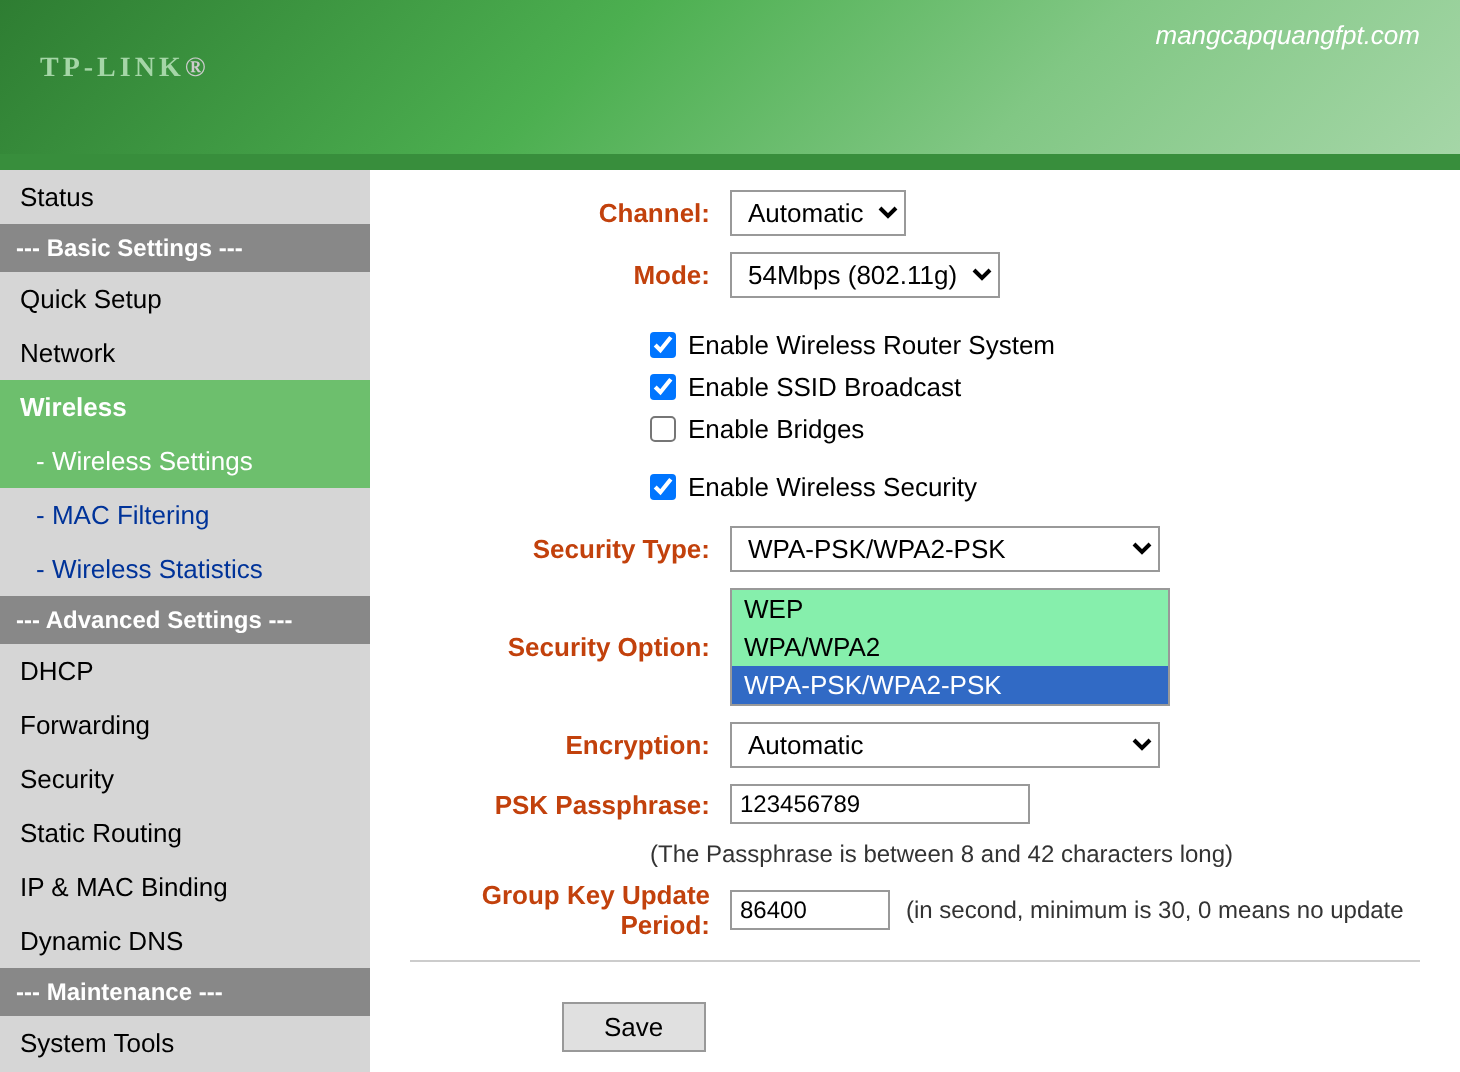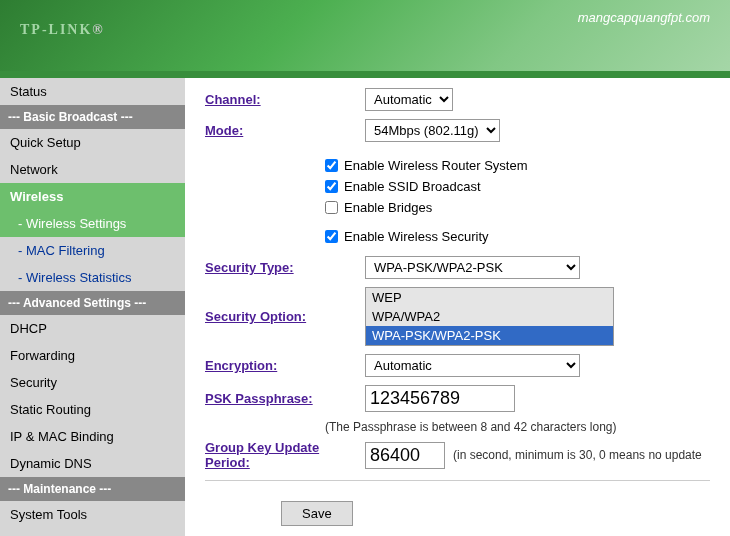--- a/index.html
+++ b/index.html
@@ -68,41 +68,41 @@
     }
 
     
     .form-row {
       display: flex;
       align-items: center;
       margin-bottom: 8px;
     }
     .form-label {
       width: 160px;
+      text-align: right;
       padding-right: 10px;
       font-weight: bold;
       font-size: 13px;
-      color: #4c1d95;
-      text-decoration: underline;
+      color: #c2410c;
     }
     .form-control {
       flex: 1;
     }
 
     select {
       border: 1px solid #999;
       padding: 2px 4px;
       font-size: 13px;
       background: white;
     }
 
     input[type="text"] {
       border: 1px solid #999;
       padding: 2px 4px;
-      font-size: 18px;
+      font-size: 12px;
     }
 
     .checkbox-row {
       display: flex;
       align-items: center;
       margin-bottom: 6px;
       margin-left: 120px;
     }
     .checkbox-row input { margin-right: 6px; }
 
@@ -125,22 +125,22 @@
       padding: 4px 20px;
       font-size: 13px;
       cursor: pointer;
       margin-left: 76px;
       margin-top: 10px;
     }
 
     
     .dropdown-list {
       border: 1px solid #999;
-      background: #e5e5e5;
-      width: 249px;
+      background: #86efac;
+      width: 220px;
       font-size: 13px;
     }
     .dropdown-list .opt {
       padding: 2px 6px;
       cursor: pointer;
     }
     .dropdown-list .opt.selected {
       background: #316ac5;
       color: white;
     }
@@ -162,21 +162,21 @@
     <span>TP-LINK</span><sup style="font-size:14px;color:#ccc;">®</sup>
   </div>
   <div class="header-watermark">mangcapquangfpt.com</div>
 </div>
 <div class="green-bar"></div>
 
 <div class="main">
 
   <div class="sidebar">
     <div class="sidebar-item">Status</div>
-    <div class="sidebar-item section-header">--- Basic Broadcast ---</div>
+    <div class="sidebar-item section-header">--- Basic Settings ---</div>
     <div class="sidebar-item">Quick Setup</div>
     <div class="sidebar-item">Network</div>
     <div class="sidebar-item parent-active">Wireless</div>
     <div class="sidebar-item sub active">- Wireless Settings</div>
     <div class="sidebar-item sub">- MAC Filtering</div>
     <div class="sidebar-item sub">- Wireless Statistics</div>
     <div class="sidebar-item section-header">--- Advanced Settings ---</div>
     <div class="sidebar-item">DHCP</div>
     <div class="sidebar-item">Forwarding</div>
     <div class="sidebar-item">Security</div>

